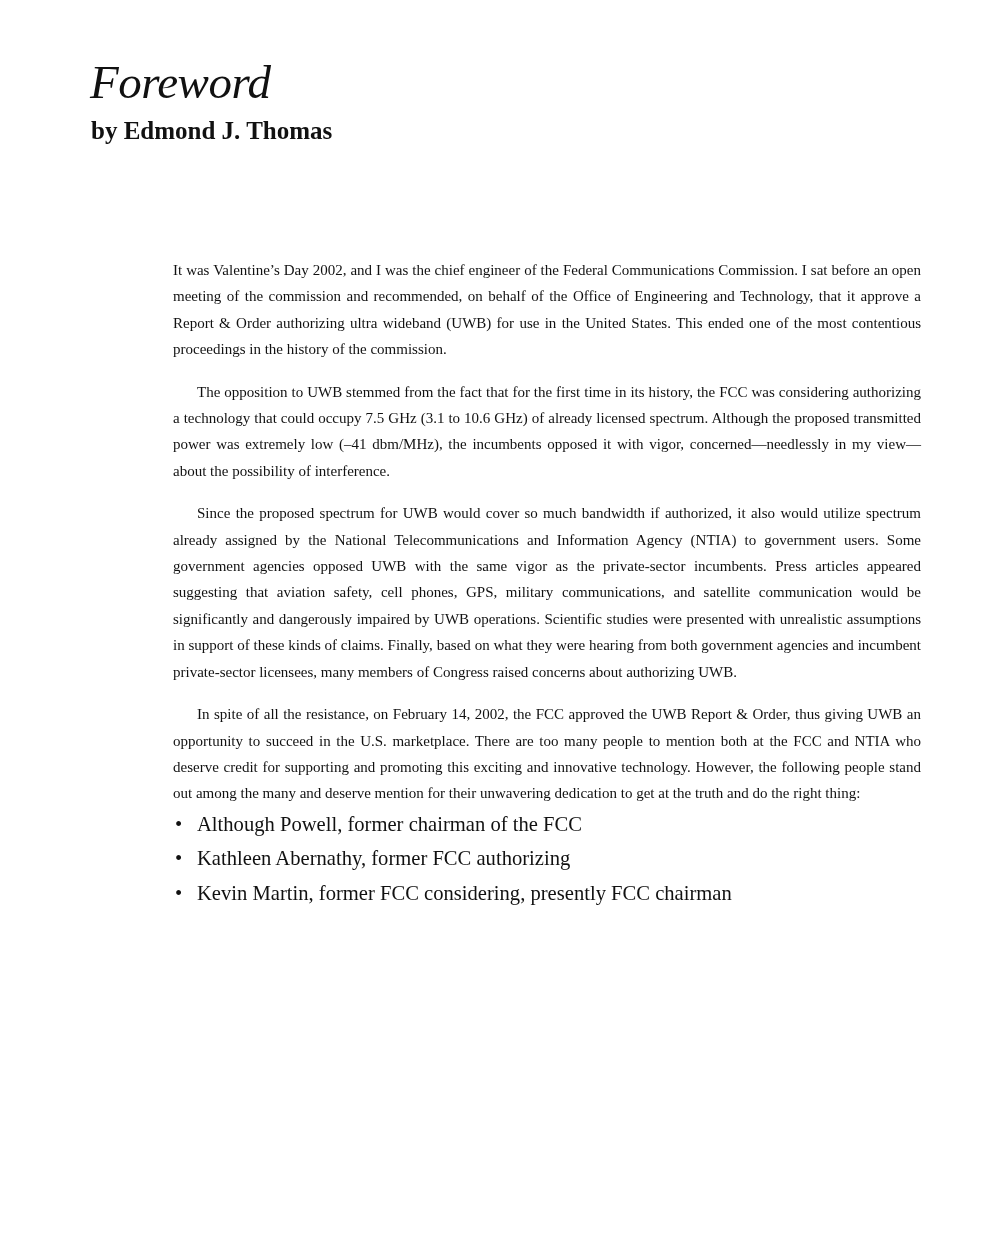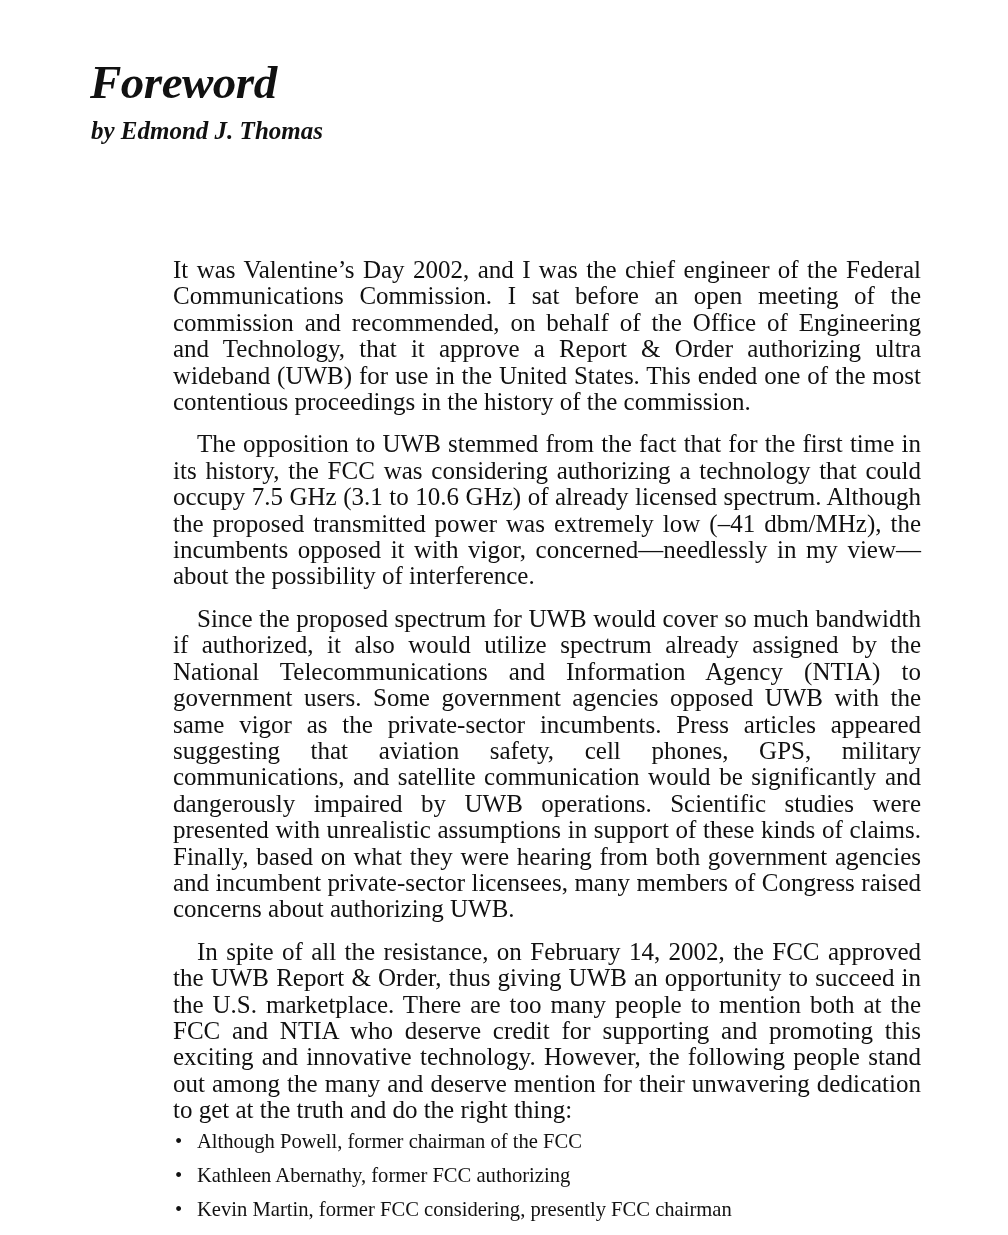--- a/index.html
+++ b/index.html
@@ -1,23 +1,23 @@
 <!DOCTYPE html>
 <html><head>
 <meta charset="utf-8">
 <style>
   html, body { margin: 0; padding: 0; background: #ffffff; }
   body { width: 1008px; height: 1235px; position: relative; overflow: hidden;
          font-family: "Liberation Serif", "DejaVu Serif", serif; color: #111111; }
   .title { position: absolute; left: 90px; top: 52px; margin: 0;
-           font-size: 47px; font-weight: bold; font-style: italic; line-height: 60px; letter-spacing: -0.5px; }
+           font-size: 47px; font-weight: normal; font-style: italic; line-height: 60px; letter-spacing: -0.5px; }
   .byline { position: absolute; left: 91px; top: 114px; margin: 0;
-            font-size: 25px; font-style: italic; line-height: 34px; }
+            font-size: 25px; line-height: 34px; }
   .body { position: absolute; left: 173px; top: 257px; width: 748px; }
-  .body p { margin: 0; font-size: 25px; line-height: 26.4px; text-align: justify; }
+  .body p { margin: 0; font-size: 15px; line-height: 26.4px; text-align: justify; }
   .body p.indent { text-indent: 24px; margin-top: 16px; }
   ul.people { list-style: none; margin: 4px 0 0 0; padding: 0; }
   ul.people li { font-size: 20.6px; line-height: 26.4px; position: relative; padding-left: 24px; margin-bottom: 8px; }
   ul.people li .bullet { position: absolute; left: 2px; top: 0; }
 </style>
 </head>
 <body>
 
 <h1 class="title">Foreword</h1>
 <h2 class="byline">by Edmond J. Thomas</h2>

